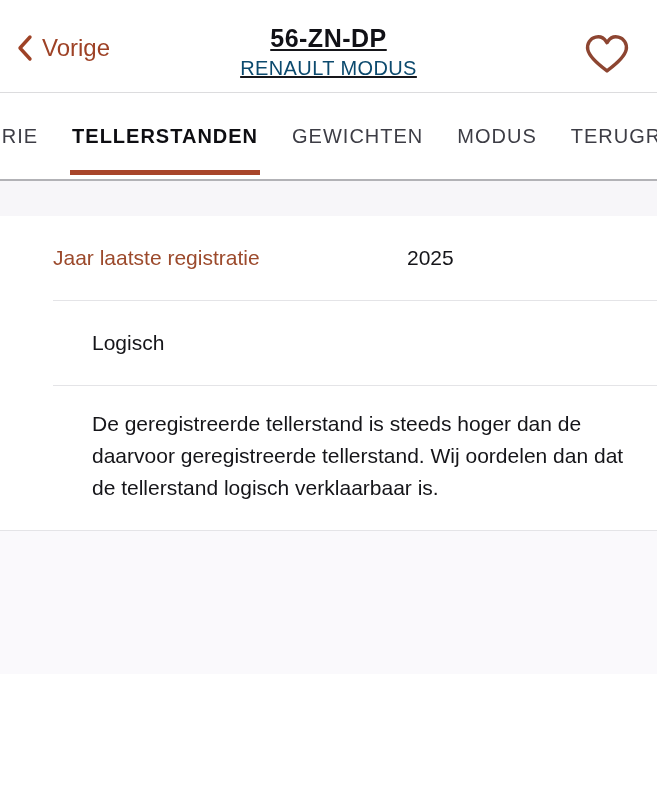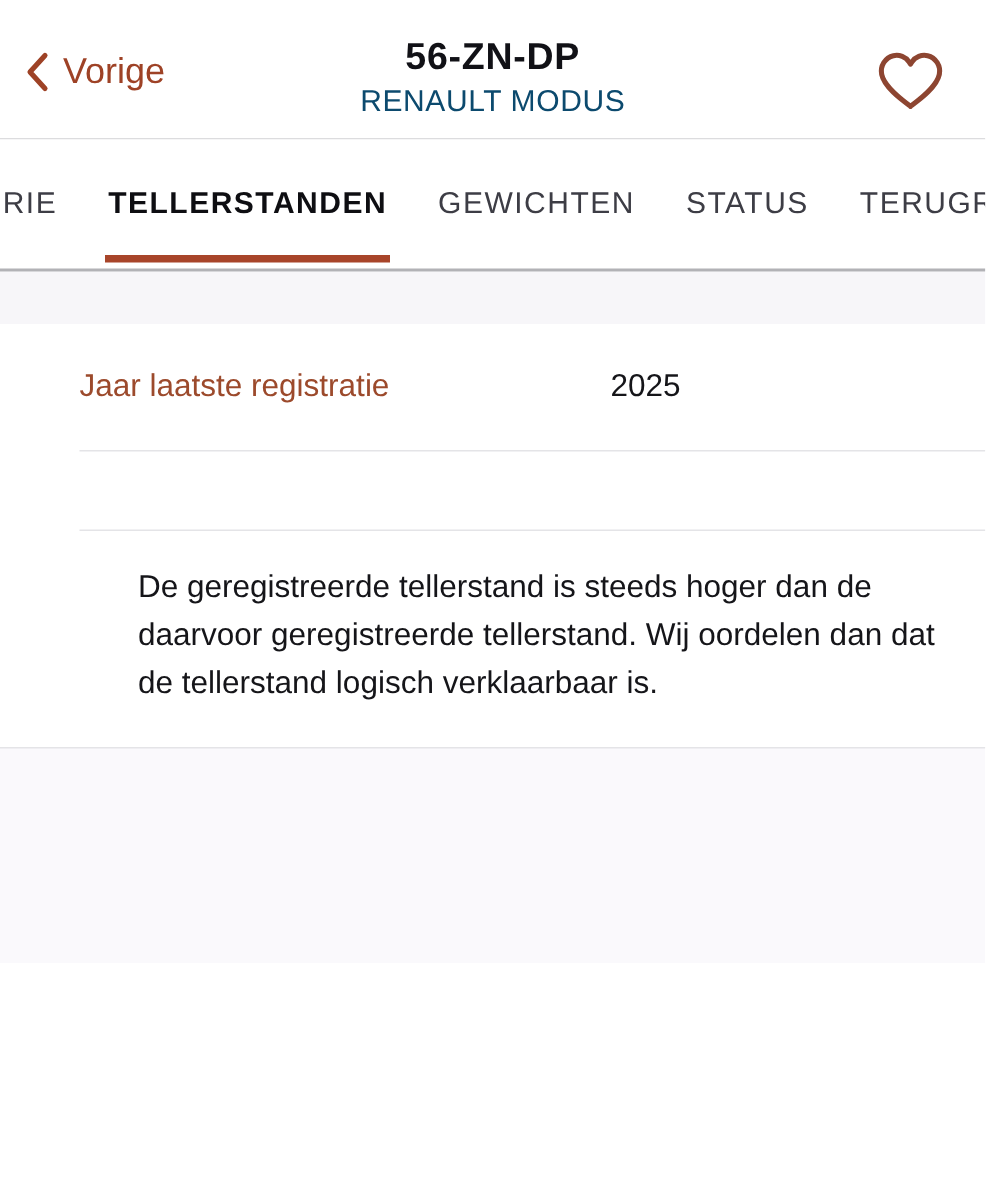--- a/index.html
+++ b/index.html
@@ -40,20 +40,21 @@
     font-size: 24px;
     color: #9e4226;
   }
   .title-block {
     position: absolute;
     left: 0;
     right: 0;
     top: 24px;
     text-align: center;
     pointer-events: none;
+    text-decoration: underline;
   }
   .title {
     font-size: 25px;
     font-weight: bold;
     letter-spacing: 0.5px;
     color: #111116;
   }
   .subtitle {
     margin-top: 4px;
     font-size: 20px;
@@ -175,37 +176,38 @@
         </svg>
       </span>
     </button>
   </div>
 
   <div class="tabbar">
     <div class="tabbar-inner">
       <div class="tab">HISTORIE</div>
       <div class="tab active">TELLERSTANDEN</div>
       <div class="tab">GEWICHTEN</div>
-      <div class="tab">STATUS</div>
+      <div class="tab">MODUS</div>
       <div class="tab">TERUGROEPACTIES</div>
     </div>
   </div>
 
   <div class="band"></div>
 
   <div class="rows">
 
     <div class="row">
       <div class="row-label">Jaar laatste registratie</div>
       <div class="row-value">2025</div>
     </div>
 
     <div class="divider"></div>
 
     <div class="row">
+      <div class="row-value">Logisch</div>
     </div>
 
     <div class="divider"></div>
 
     <div class="row tall">
       <div class="row-value">De geregistreerde tellerstand is steeds hoger dan de daarvoor geregistreerde tellerstand. Wij oordelen dan dat de tellerstand logisch verklaarbaar is.</div>
     </div>
 
   </div>
 

